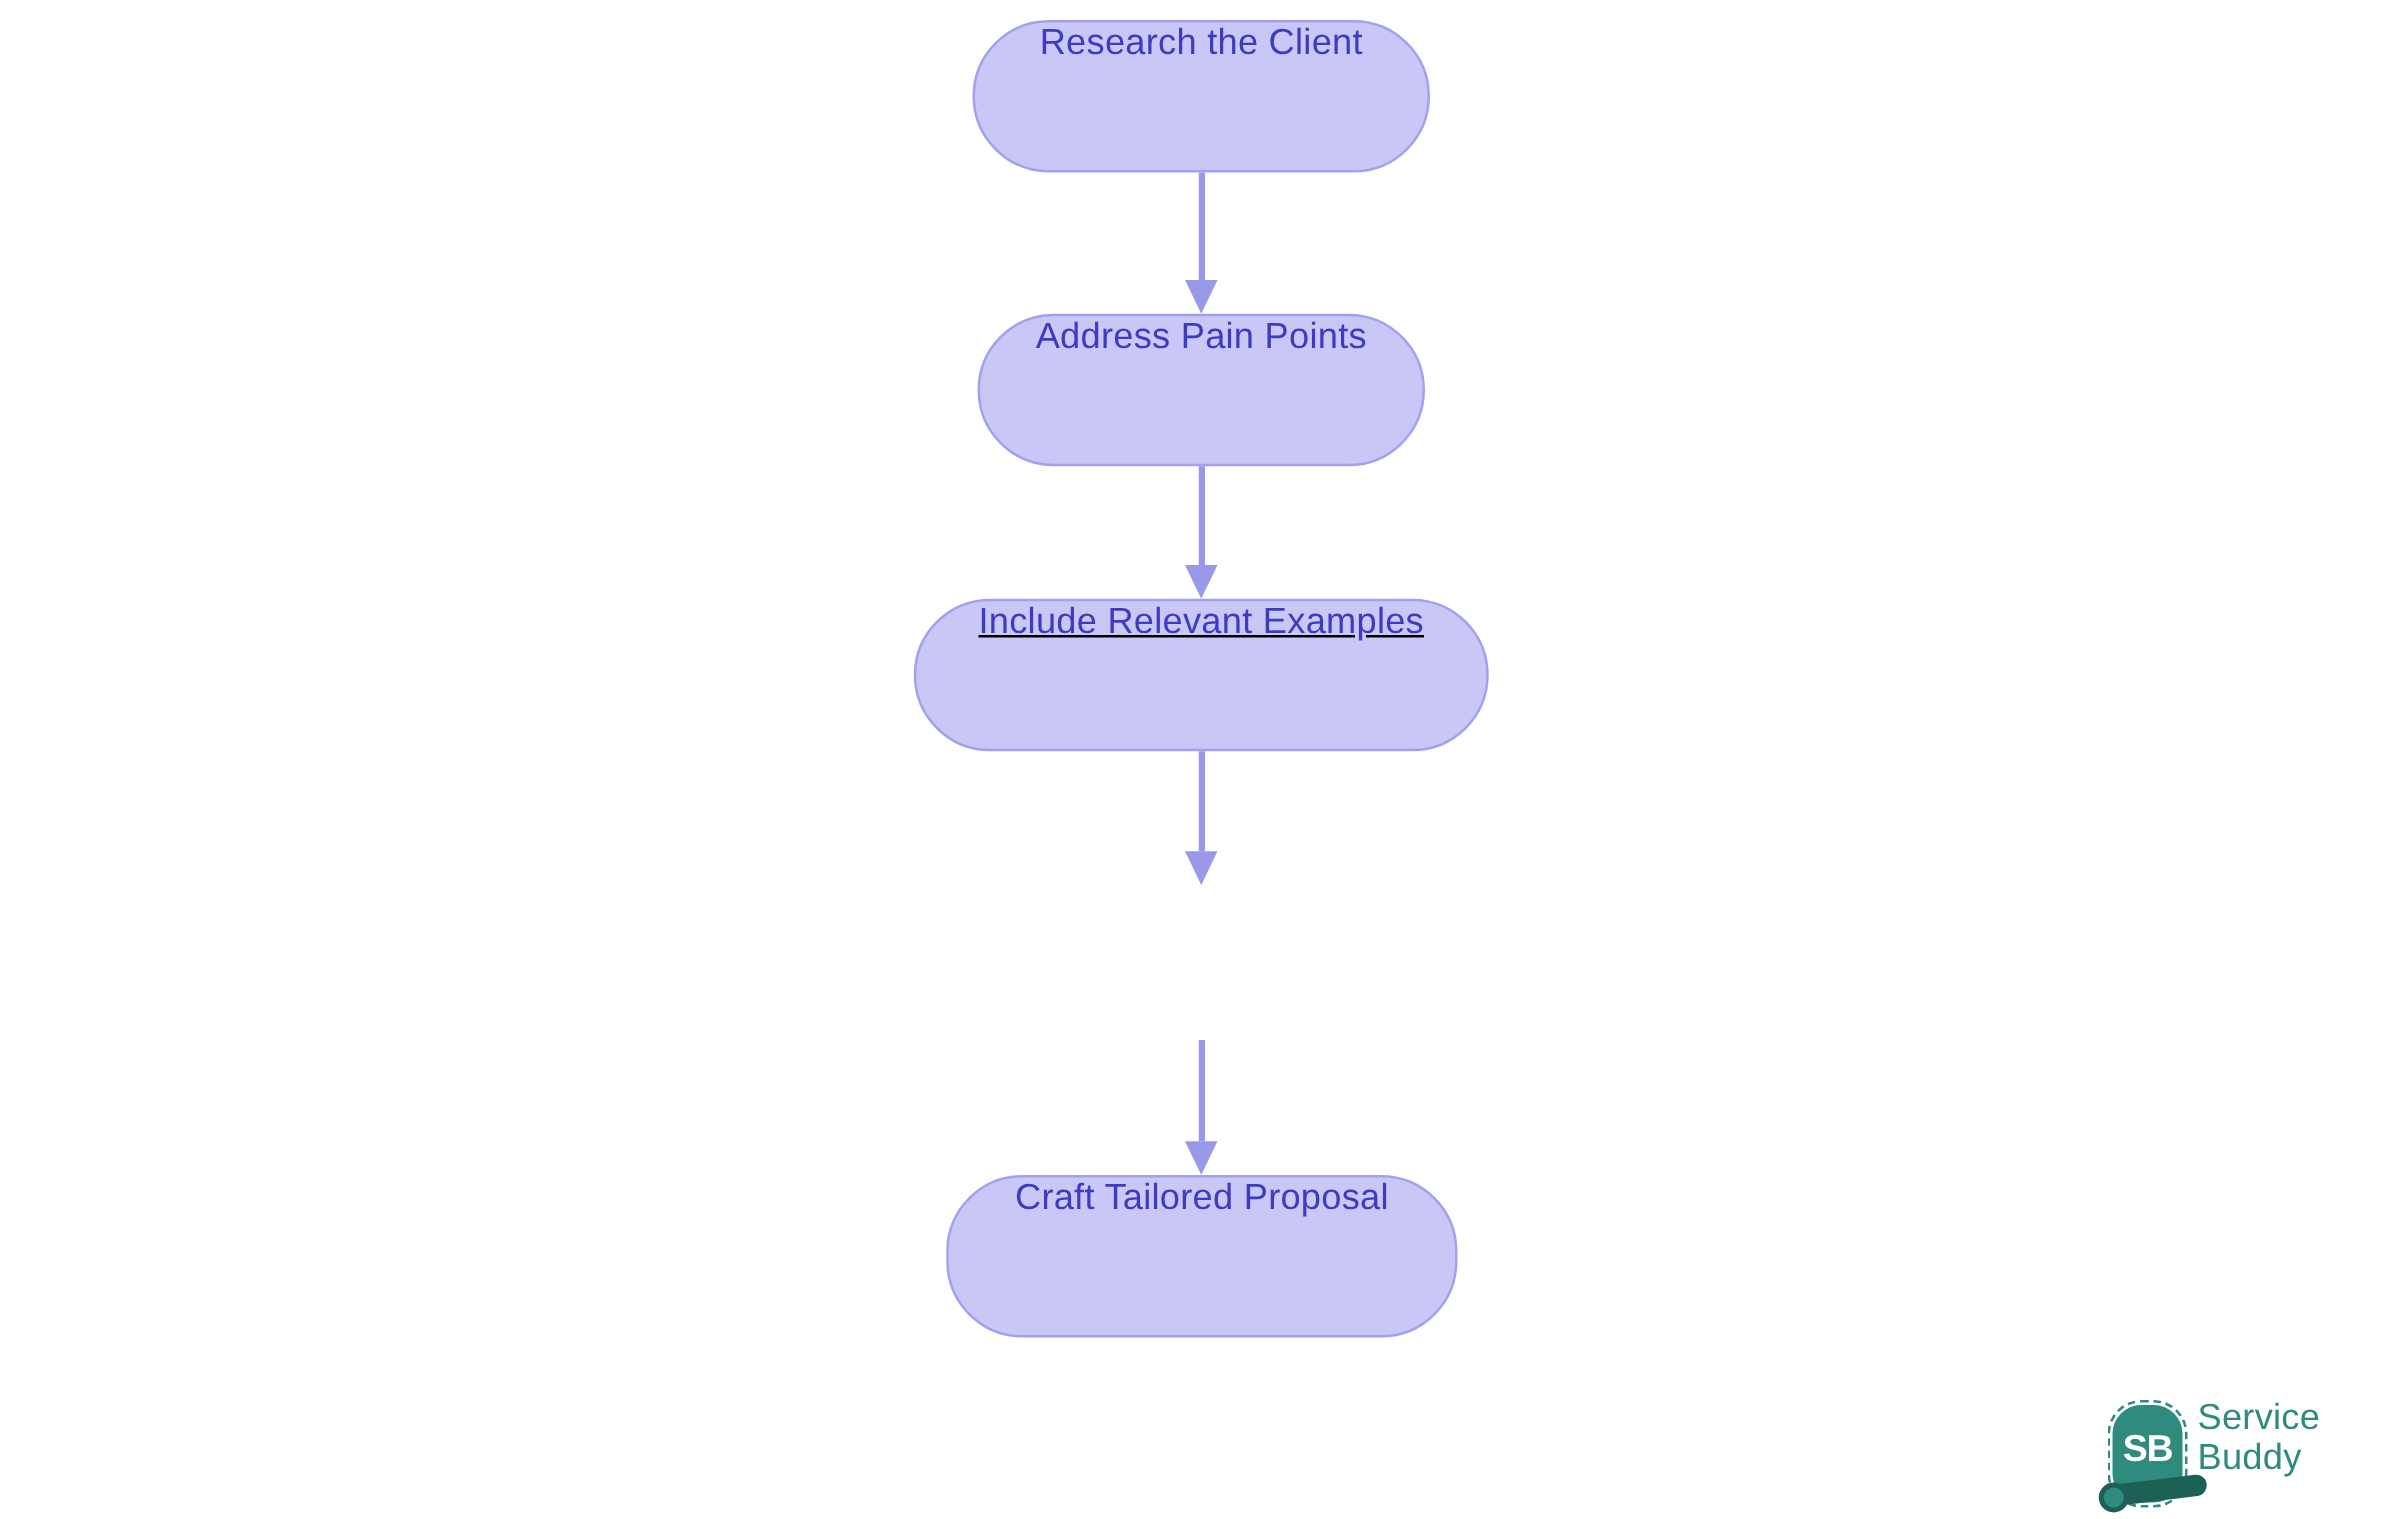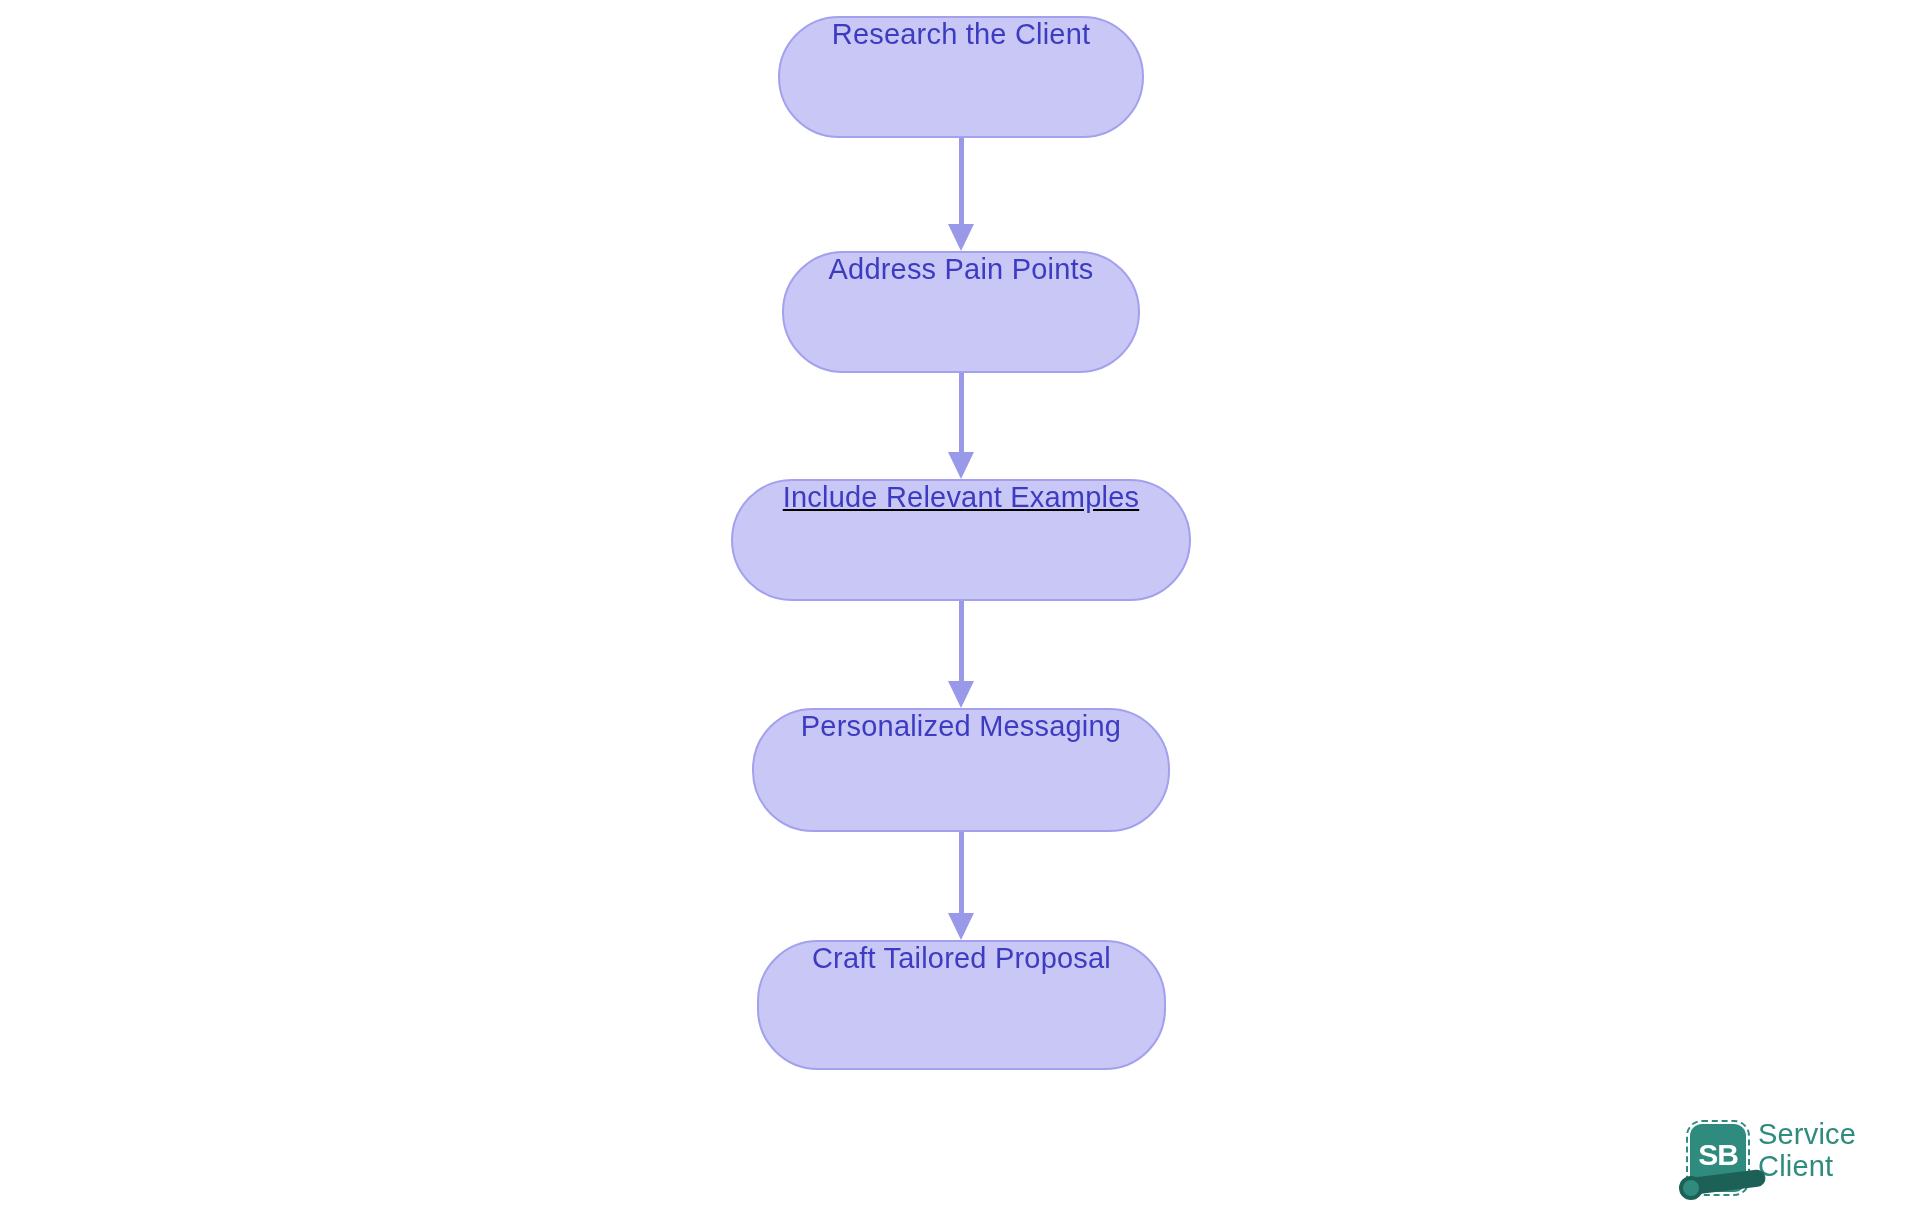--- a/index.html
+++ b/index.html
@@ -54,24 +54,24 @@
   .logo {
     position: absolute;
     left: 1690px;
     top: 1118px;
     display: flex;
     align-items: flex-start;
   }
   .logo-badge {
     position: relative;
     width: 56px;
-    height: 68px;
+    height: 78px;
     margin-top: 6px;
     background: var(--logo-teal, #2e8b7d);
-    border-radius: 12px;
+    border-radius: 23px;
     outline: 2px dashed var(--logo-teal, #2e8b7d);
     outline-offset: 2px;
     display: flex;
     align-items: center;
     justify-content: center;
   }
   .logo-badge-text {
     color: var(--logo-badge-text, #ffffff);
     font-size: 30px;
     font-weight: bold;
@@ -135,38 +135,35 @@
 
   <div class="node" style="left:731px; top:479px; width:460px; height:122px;text-decoration:underline;">
     <span class="node-label">Include Relevant Examples</span>
   </div>
 
   <div class="arrow" style="left:947px; top:601px; height:107px;">
     <div class="arrow-line"></div>
     <div class="arrow-head"></div>
   </div>
 
-  <div class="node" style="left:752px; top:708px; width:418px; height:124px;">
-    <span class="node-label">Personalized Messaging</span>
-  </div>
 
   <div class="arrow" style="left:947px; top:832px; height:108px;">
     <div class="arrow-line"></div>
     <div class="arrow-head"></div>
   </div>
 
   <div class="node" style="left:757px; top:940px; width:409px; height:130px;">
     <span class="node-label">Craft Tailored Proposal</span>
   </div>
 
   <div class="logo">
     <div class="logo-badge">
       <span class="logo-badge-text">SB</span>
       <div class="logo-roll"></div>
       <div class="logo-roll-cap"></div>
     </div>
     <div class="logo-name">
       <span>Service</span>
-      <span>Client</span>
+      <span>Buddy</span>
     </div>
   </div>
 
 </div>
 
 </body></html>

